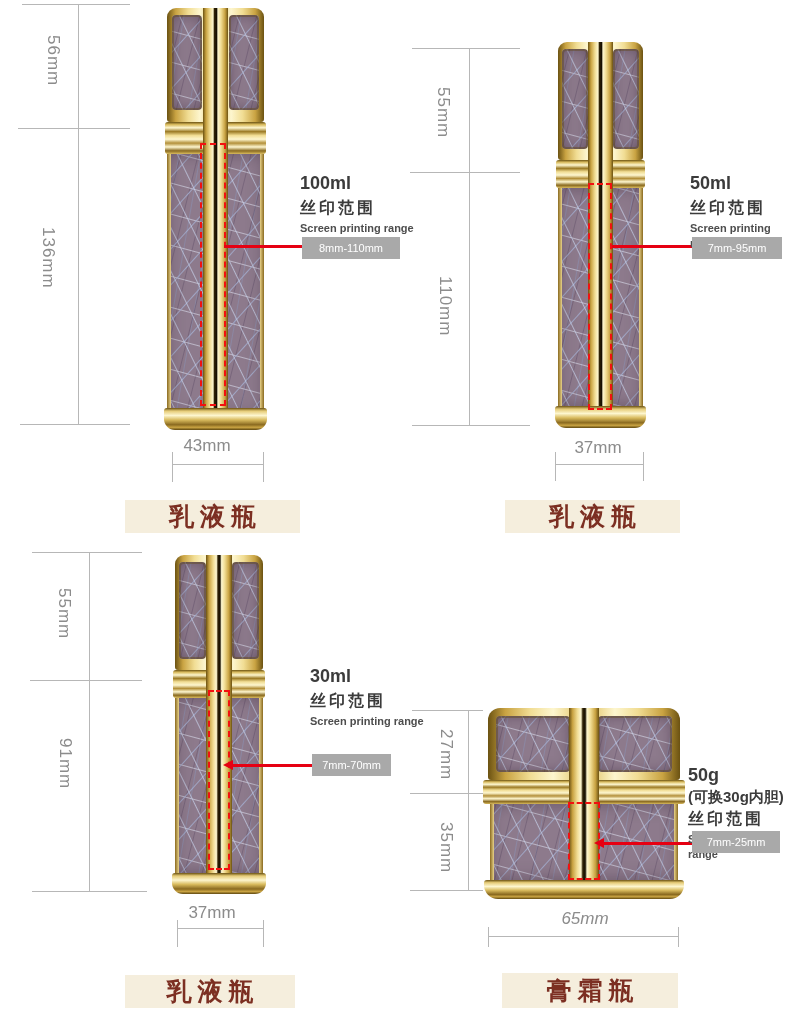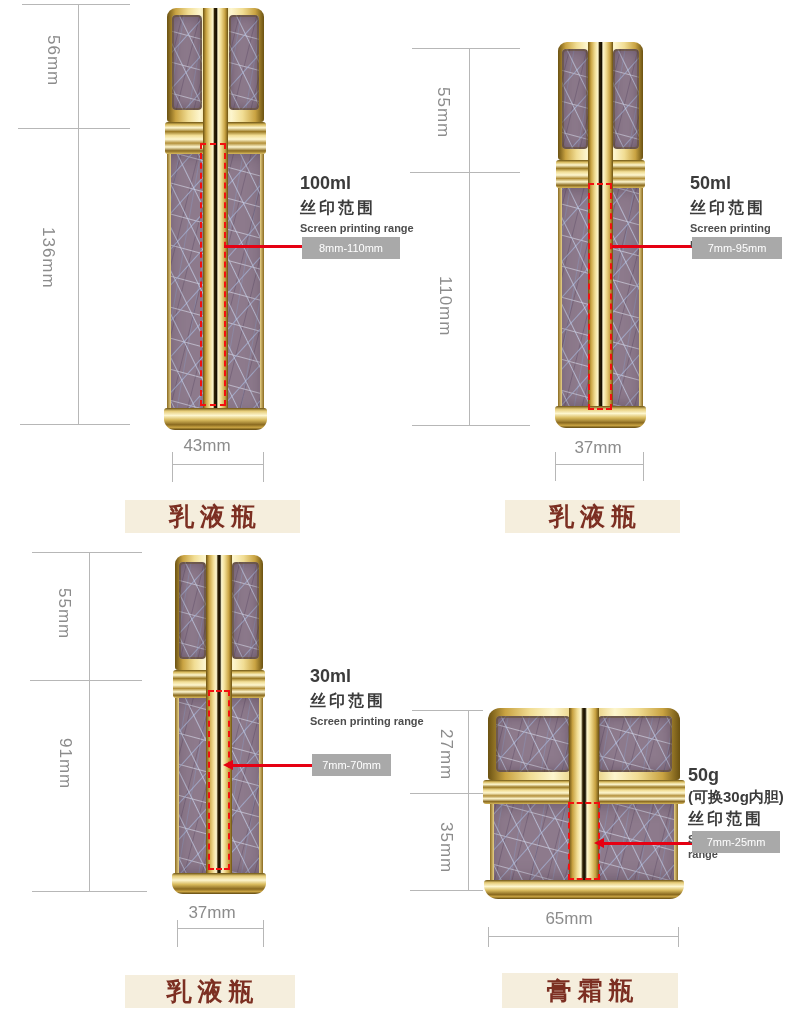--- a/index.html
+++ b/index.html
@@ -214,21 +214,21 @@
     <div class="red-arrow" style="left:594px;top:838px;"></div>
     <div class="redline" style="left:603px;top:842px;width:89px;"></div>
     <div class="anno" style="left:688px;top:764px;">
       <div class="vol">50g</div>
       <div class="note">(可换30g内胆)</div>
       <div class="cn">丝印范围</div>
       <div class="en">Screen printing range</div>
     </div>
     <div class="badge" style="left:692px;top:831px;width:88px;">7mm-25mm</div>
 
-    <div class="hdim-label" style="left:534px;top:909px;">65mm</div>
+    <div class="hdim-label" style="left:550px;top:909px;font-style:italic;">65mm</div>
     <div class="dline h" style="left:488px;top:936px;width:190px;"></div>
     <div class="dline v" style="left:488px;top:927px;height:20px;"></div>
     <div class="dline v" style="left:678px;top:927px;height:20px;"></div>
 
     <div class="cat-label" style="left:502px;top:973px;width:176px;height:35px;">膏霜瓶</div>
   </section>
 
 </div>
 
 </body></html>

